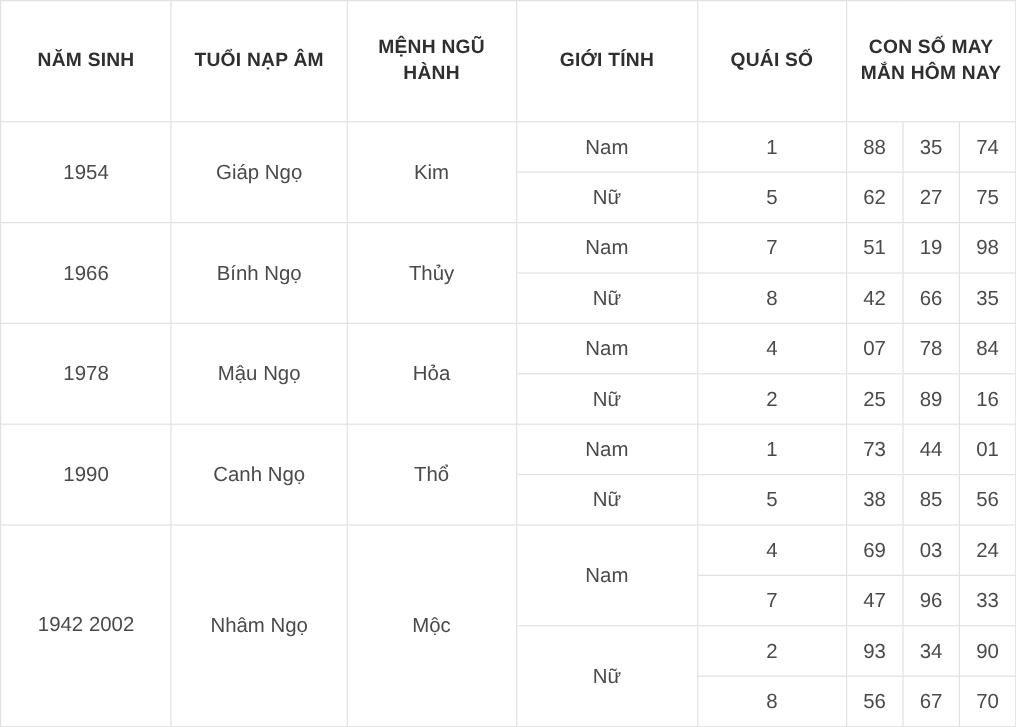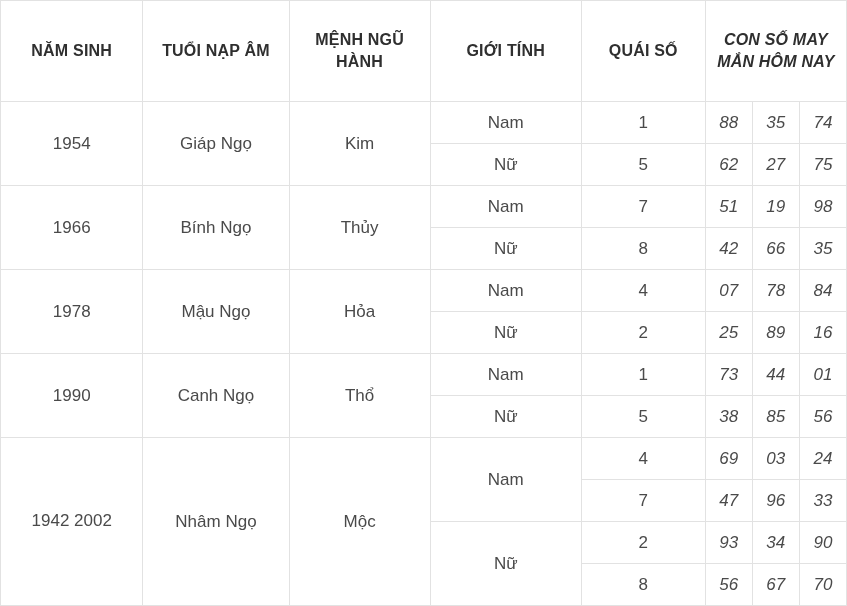--- a/index.html
+++ b/index.html
@@ -37,21 +37,21 @@
   }
   #luck-table tbody td {
     font-size: 17px;
     color: #4a4a4a;
   }
   .col-year { width: 107px; }
   .col-nap  { width: 110px; margin-top: 24px; }
   .col-menh { width: 106px; }
   .col-gioi { width: 114px; }
   .col-quai { width: 92px; }
-  .col-num  { width: 106px; font-style: italic; }
+  .col-num  { width: 106px; }
   .cell-two-lines {
     line-height: 1.9;
   }
 </style>
 </head>
 <body>
 
 <table id="luck-table">
   <thead>
     <tr>

